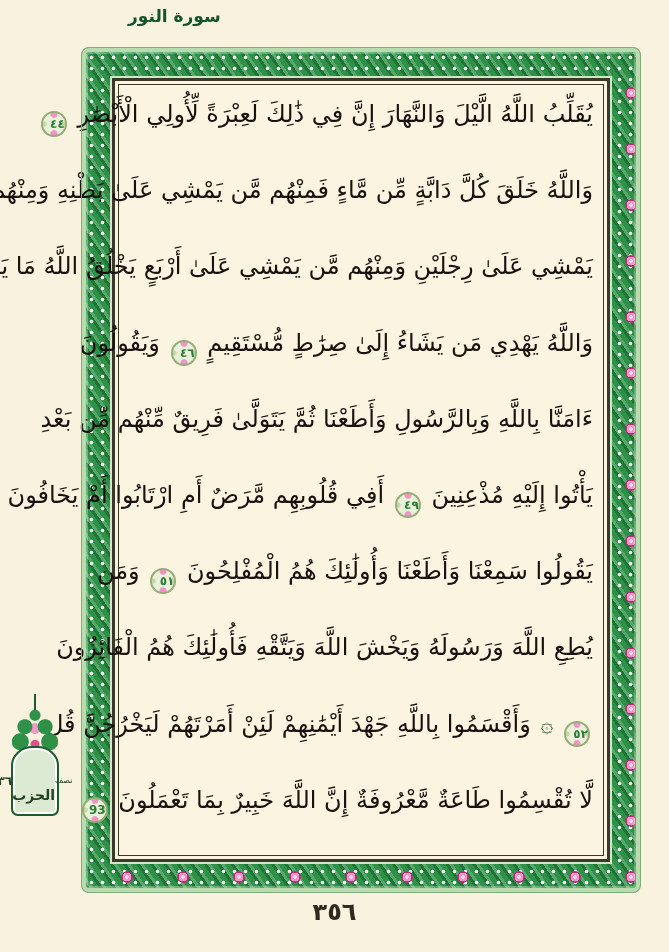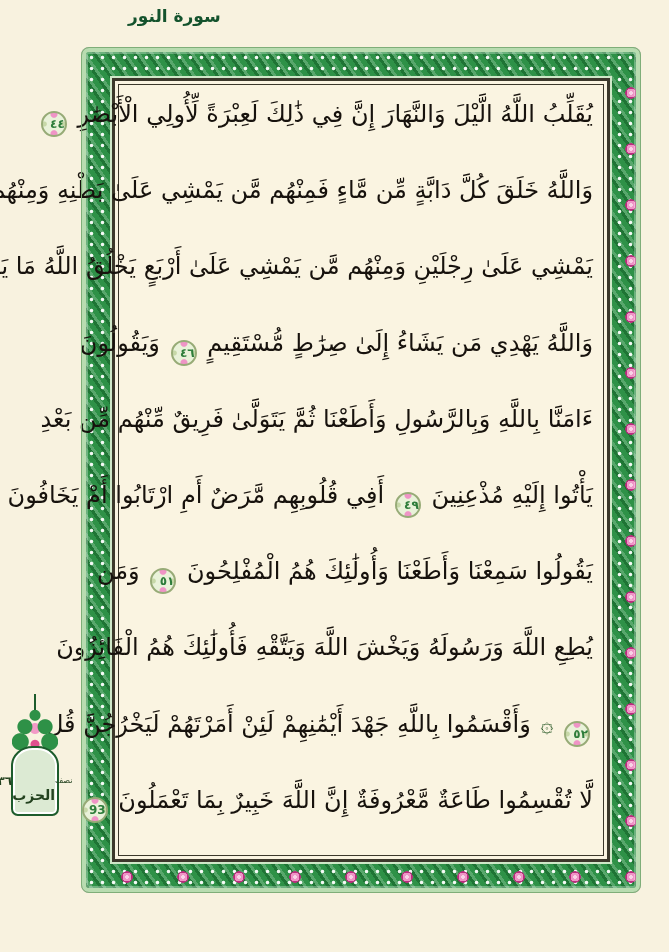--- a/index.html
+++ b/index.html
@@ -140,14 +140,15 @@
   <div class="hizb">
     <div class="hizb-stem"></div>
     <div class="hizb-crown"></div>
     <div class="hizb-body">
       <div class="hizb-half">نصف</div>
       <div class="hizb-word">الحزب</div>
       <div class="hizb-num">٣٦</div>
     </div>
   </div>
 
+  <div class="page-number">٣٥٦</div>
 
 </div>
 
 </body></html>

